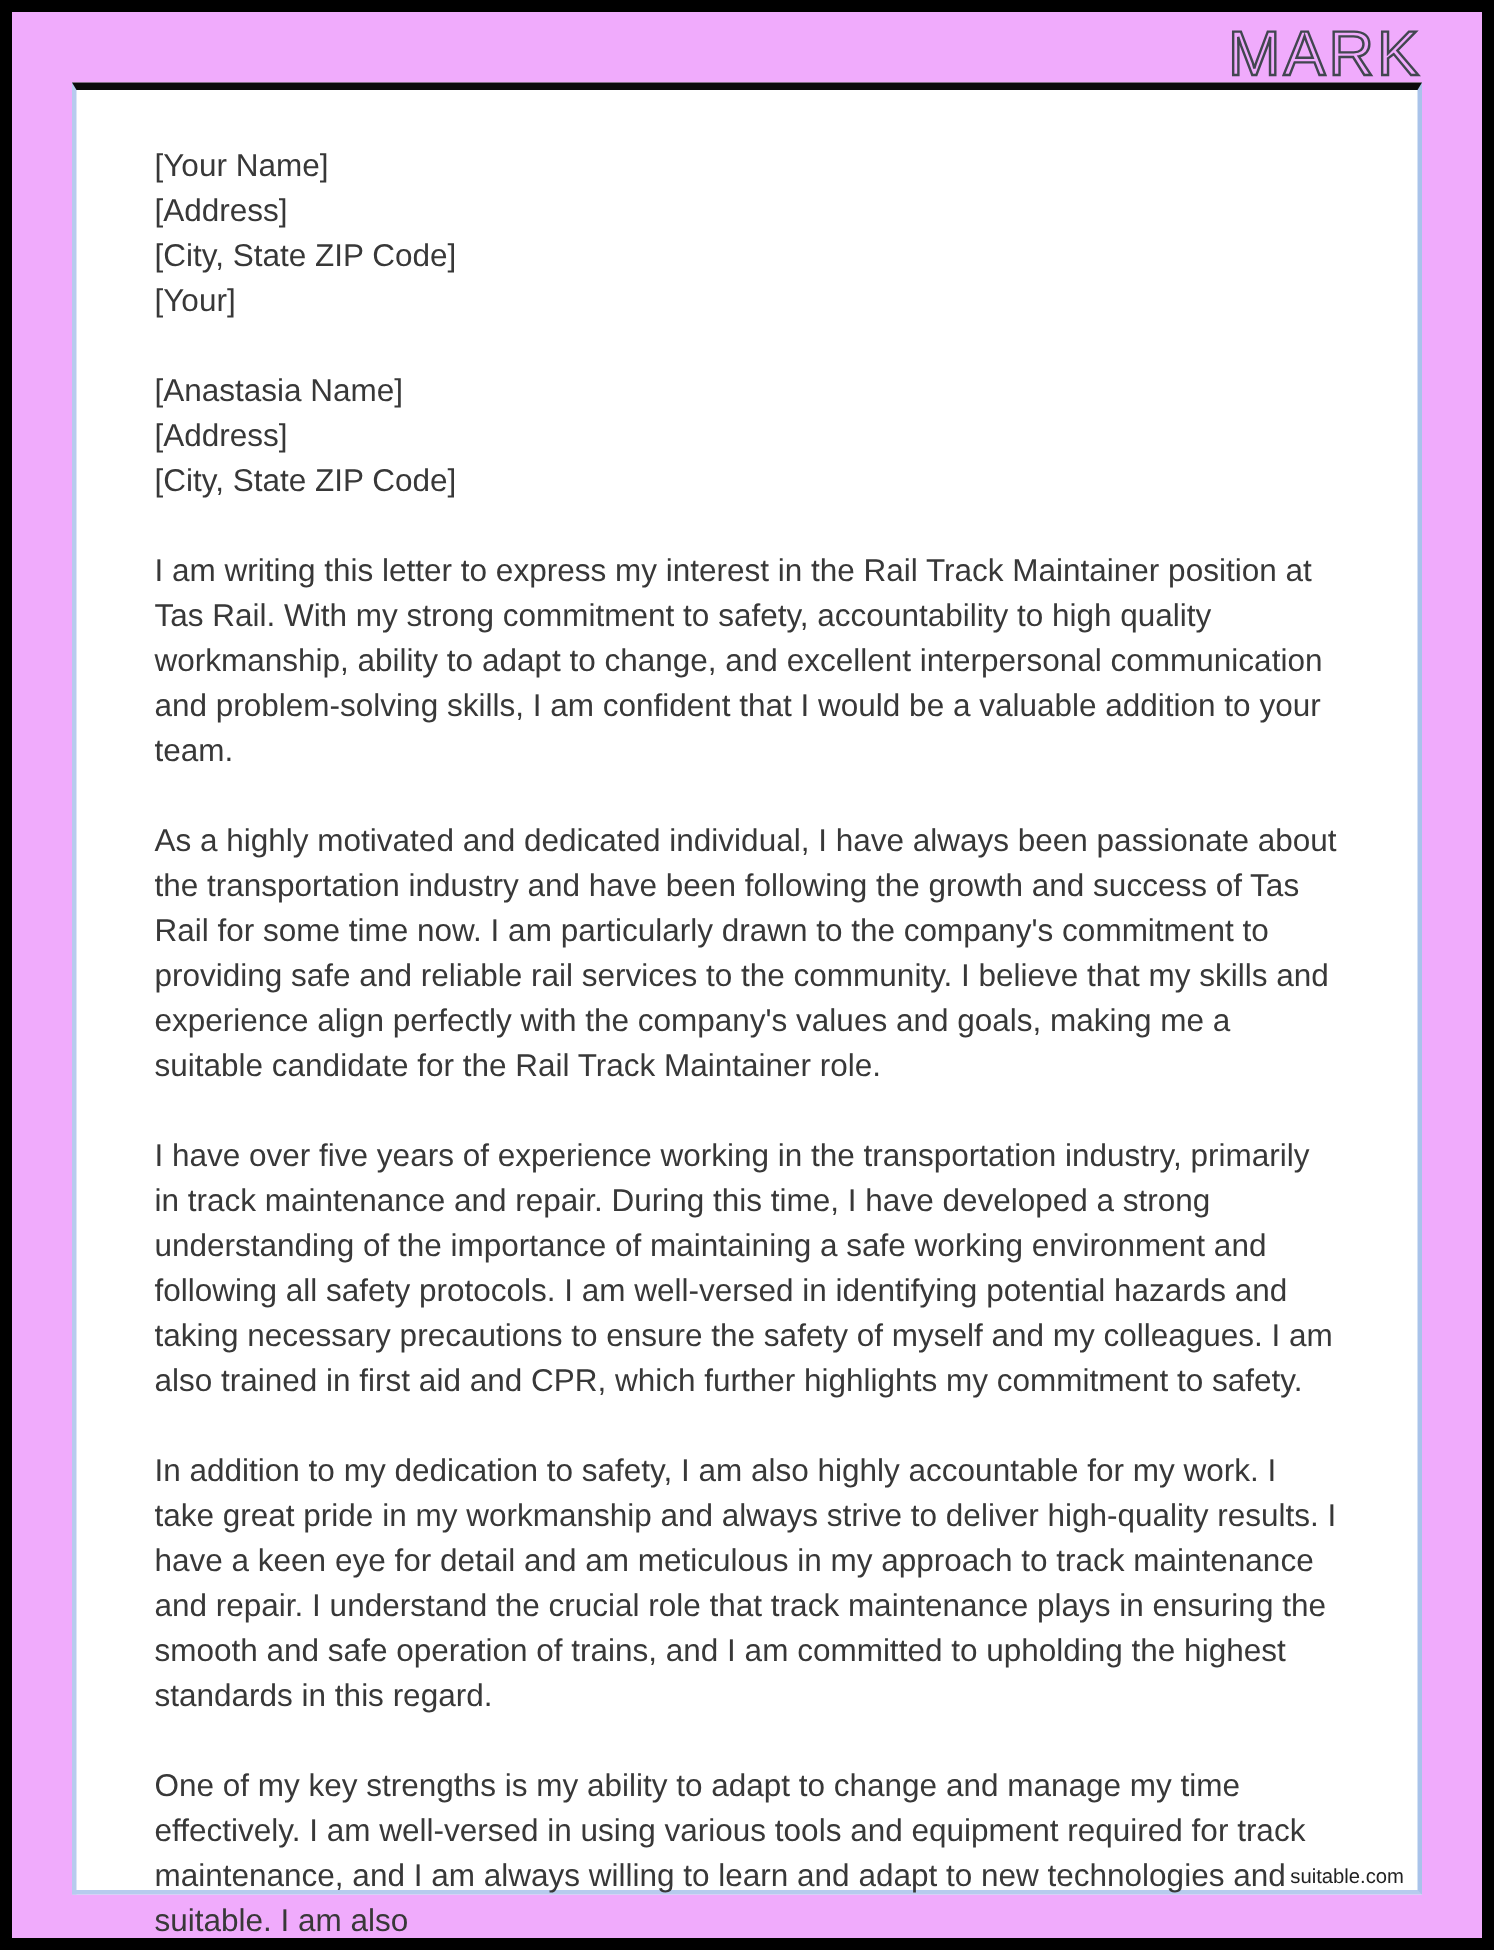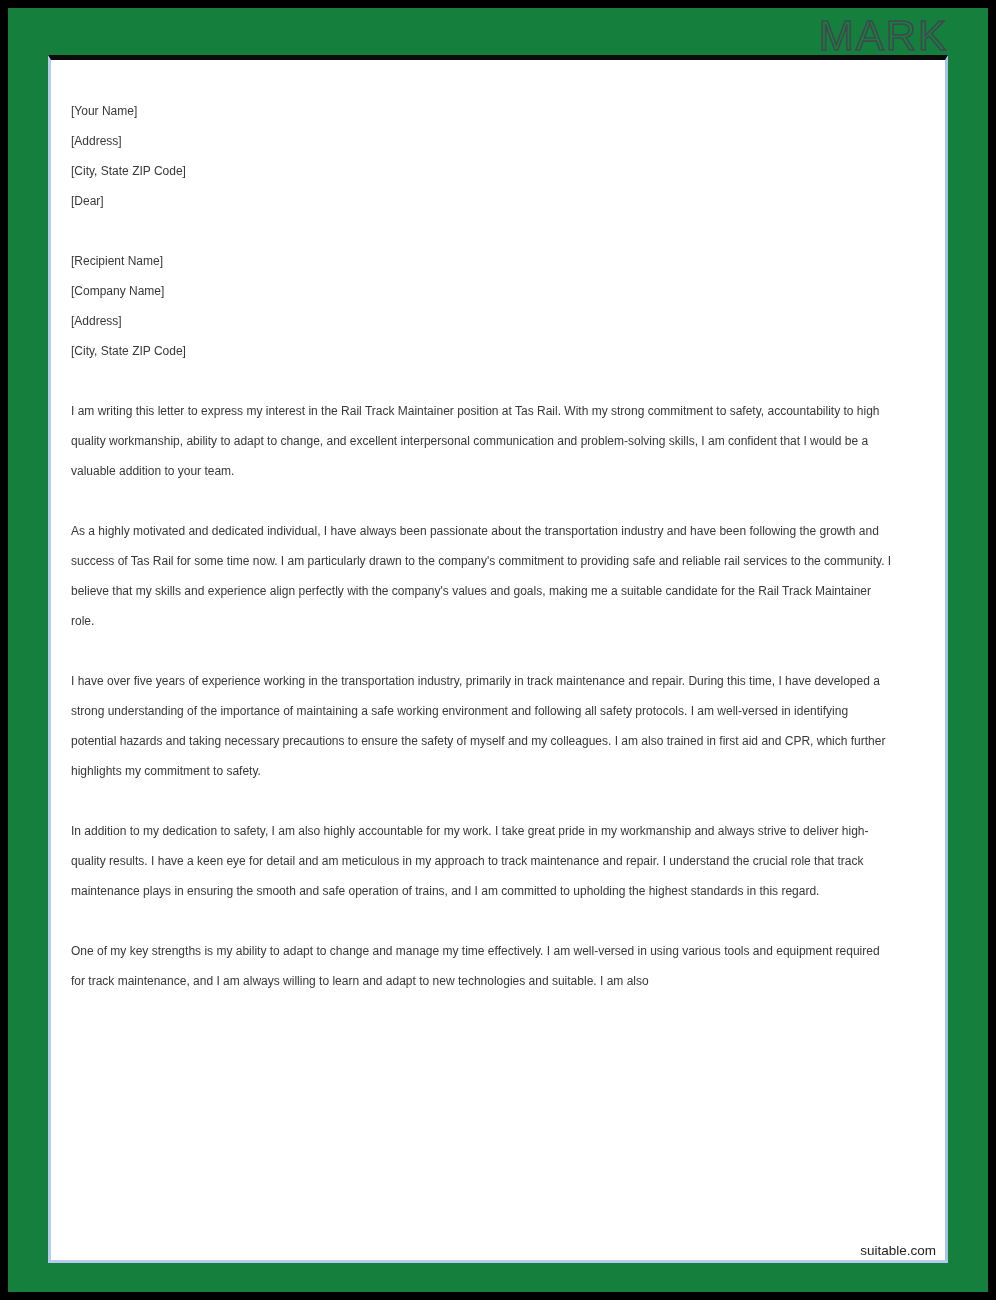--- a/index.html
+++ b/index.html
@@ -4,21 +4,21 @@
 <style>
   html, body { margin: 0; padding: 0; }
   body { width: 996px; height: 1300px; font-family: "Liberation Sans", sans-serif; }
 
   .app {
     position: relative;
     width: 996px;
     height: 1300px;
     box-sizing: border-box;
     border: 8px solid #000000;
-    background: #15803d;
+    background: #f0abfc;
     overflow: hidden;
   }
 
   .brand {
     position: absolute;
     top: 6px;
     right: 40px;
     font-size: 42px;
     line-height: 44px;
     letter-spacing: 2px;
@@ -36,22 +36,22 @@
     box-sizing: border-box;
     background: #ffffff;
     border-top: 5px solid #0b0b0b;
     border-left: 3px solid #b7cbee;
     border-right: 3px solid #a9c3ea;
     border-bottom: 3px solid #b7cbee;
     overflow: visible;
   }
 
   .content {
-    padding: 36px 50px 0 20px;
-    font-size: 12px;
+    padding: 36px 50px 0 52px;
+    font-size: 21px;
     line-height: 30px;
     color: #383838;
   }
 
   .block { margin: 0 0 30px 0; }
   .para  { margin: 0 0 30px 0; }
   .line  { white-space: nowrap; }
 
   .site {
     position: absolute;
@@ -70,26 +70,25 @@
   <div class="brand">MARK</div>
 
   <div class="page">
 
     <div class="content">
 
       <div class="block">
         <div class="line">[Your Name]</div>
         <div class="line">[Address]</div>
         <div class="line">[City, State ZIP Code]</div>
-        <div class="line">[Dear]</div>
+        <div class="line">[Your]</div>
       </div>
 
       <div class="block">
-        <div class="line">[Recipient Name]</div>
-        <div class="line">[Company Name]</div>
+        <div class="line">[Anastasia Name]</div>
         <div class="line">[Address]</div>
         <div class="line">[City, State ZIP Code]</div>
       </div>
 
 
       <p class="para">I am writing this letter to express my interest in the Rail Track Maintainer position at Tas Rail. With my strong commitment to safety, accountability to high quality workmanship, ability to adapt to change, and excellent interpersonal communication and problem-solving skills, I am confident that I would be a valuable addition to your team.</p>
       <p class="para">As a highly motivated and dedicated individual, I have always been passionate about the transportation industry and have been following the growth and success of Tas Rail for some time now. I am particularly drawn to the company's commitment to providing safe and reliable rail services to the community. I believe that my skills and experience align perfectly with the company's values and goals, making me a suitable candidate for the Rail Track Maintainer role.</p>
       <p class="para">I have over five years of experience working in the transportation industry, primarily in track maintenance and repair. During this time, I have developed a strong understanding of the importance of maintaining a safe working environment and following all safety protocols. I am well-versed in identifying potential hazards and taking necessary precautions to ensure the safety of myself and my colleagues. I am also trained in first aid and CPR, which further highlights my commitment to safety.</p>
       <p class="para">In addition to my dedication to safety, I am also highly accountable for my work. I take great pride in my workmanship and always strive to deliver high-quality results. I have a keen eye for detail and am meticulous in my approach to track maintenance and repair. I understand the crucial role that track maintenance plays in ensuring the smooth and safe operation of trains, and I am committed to upholding the highest standards in this regard.</p>
       <p class="para">One of my key strengths is my ability to adapt to change and manage my time effectively. I am well-versed in using various tools and equipment required for track maintenance, and I am always willing to learn and adapt to new technologies and suitable. I am also</p>

